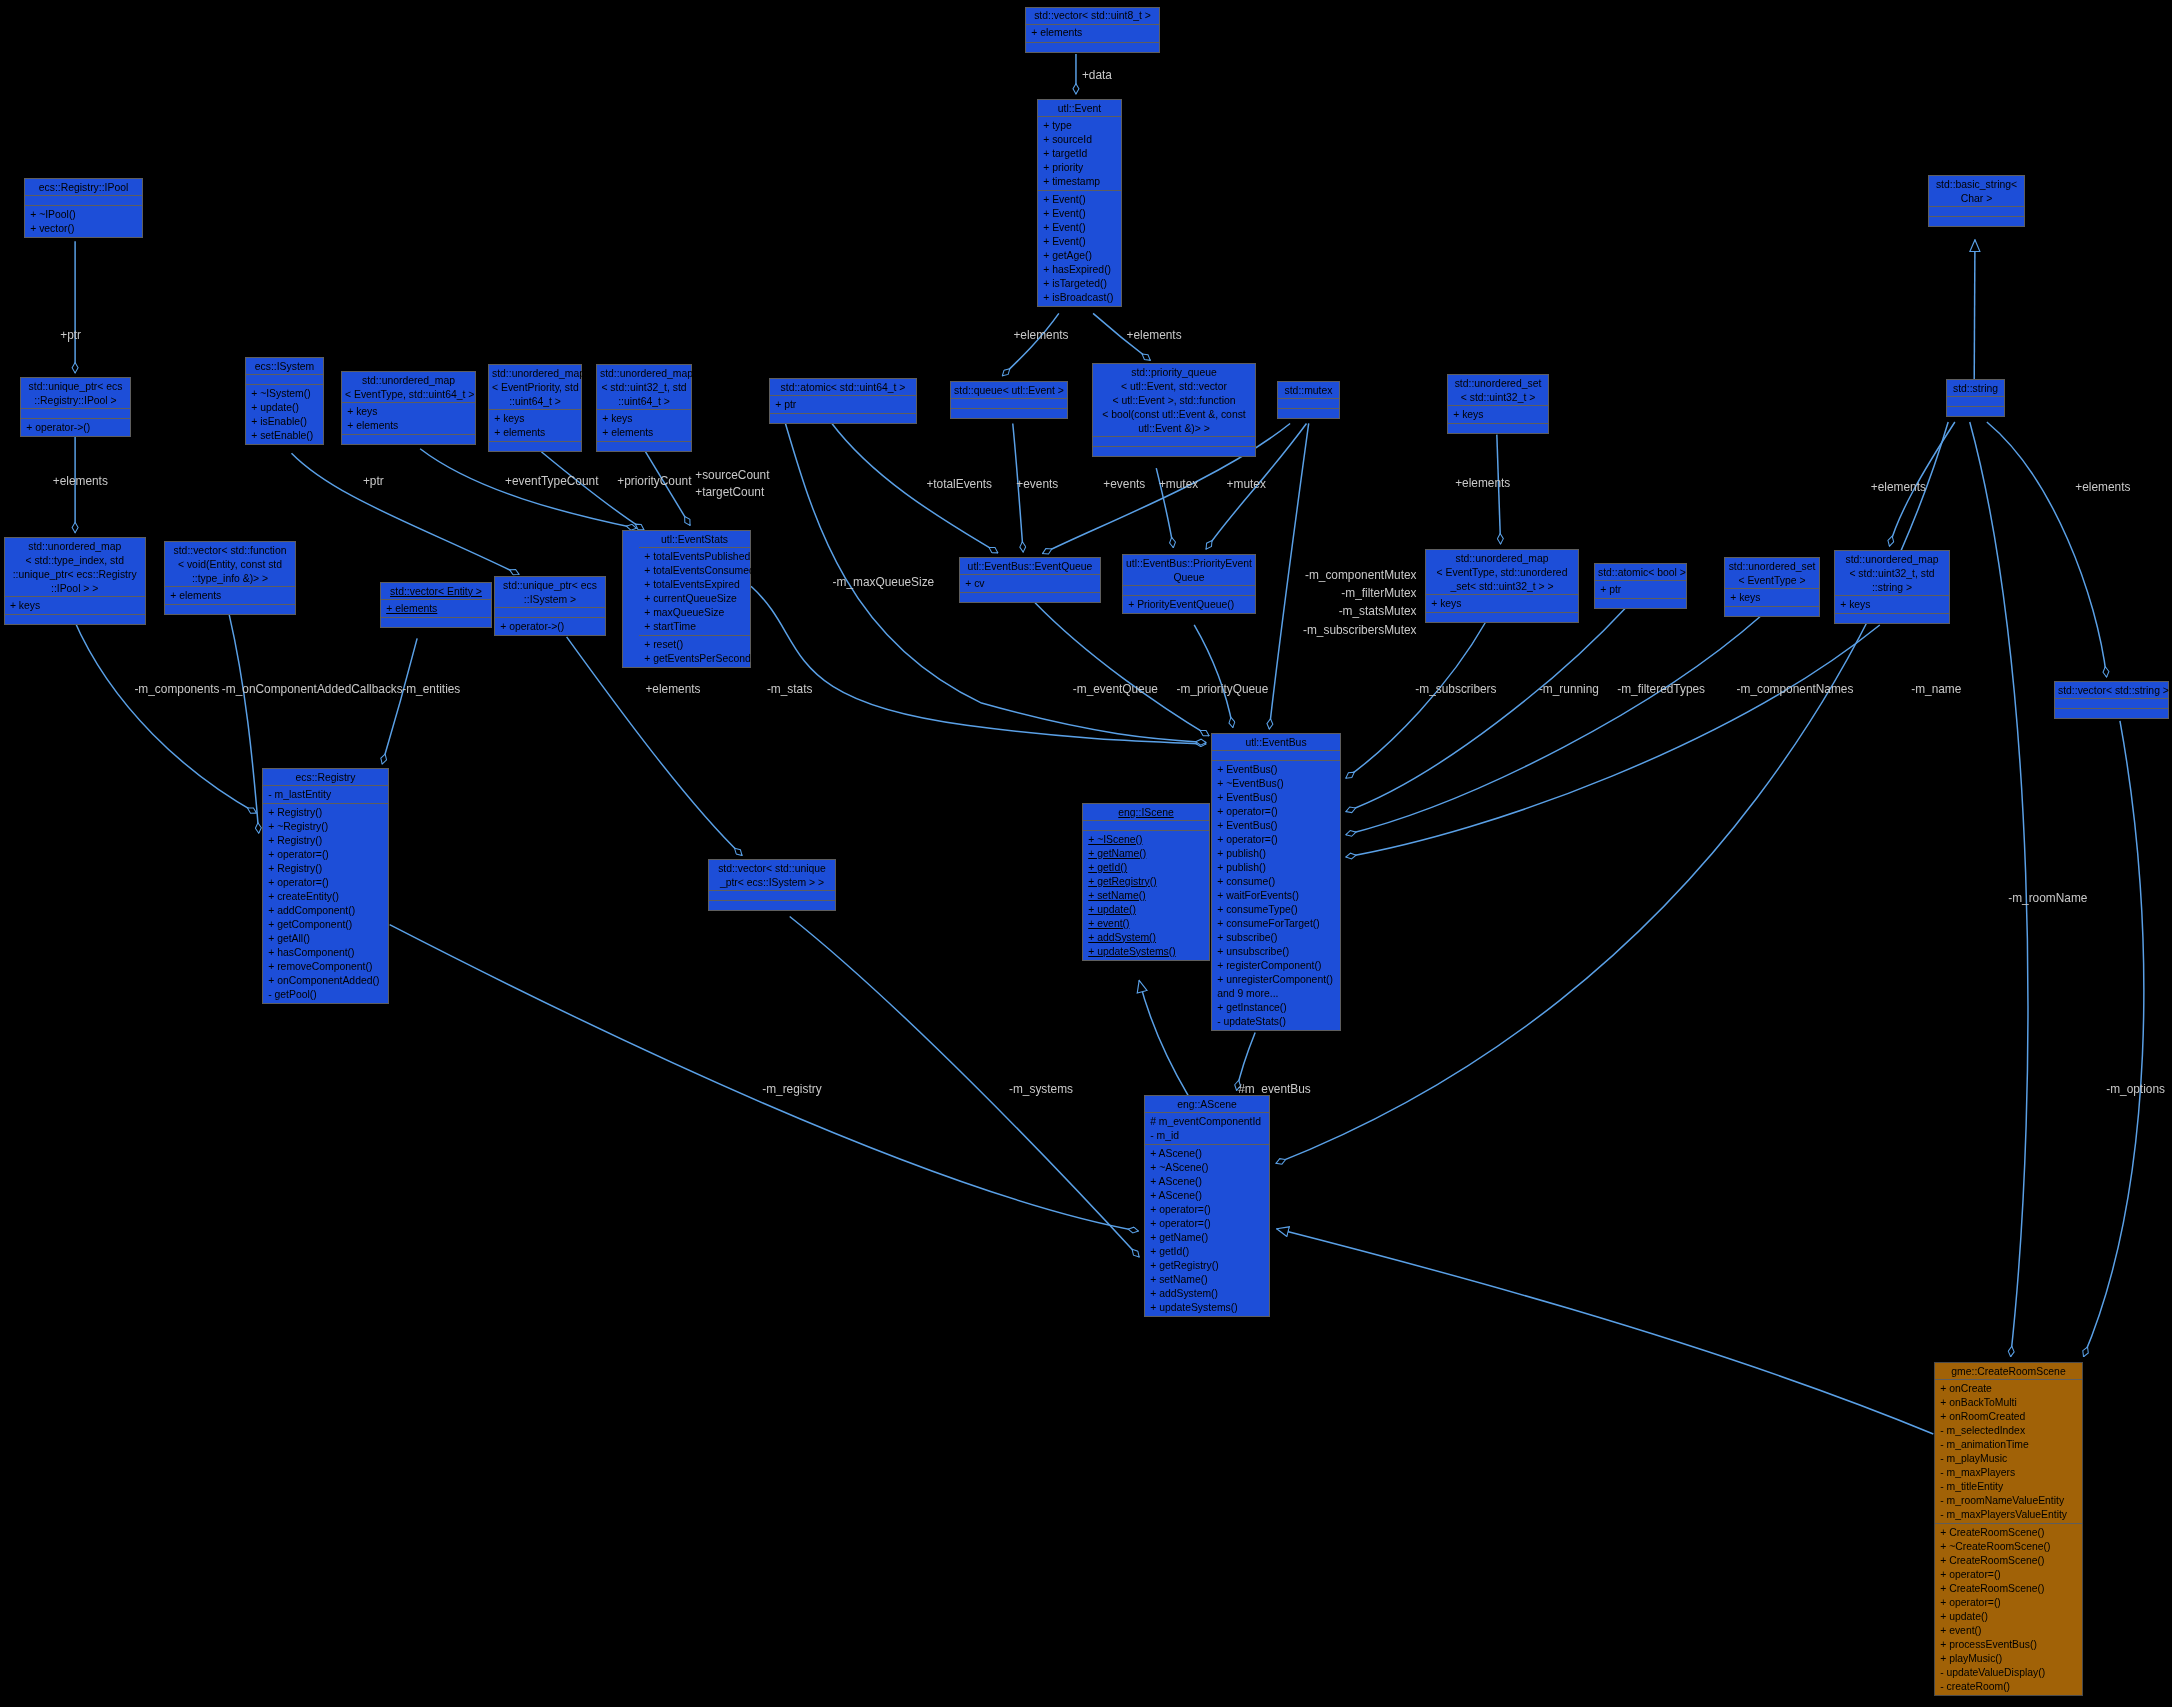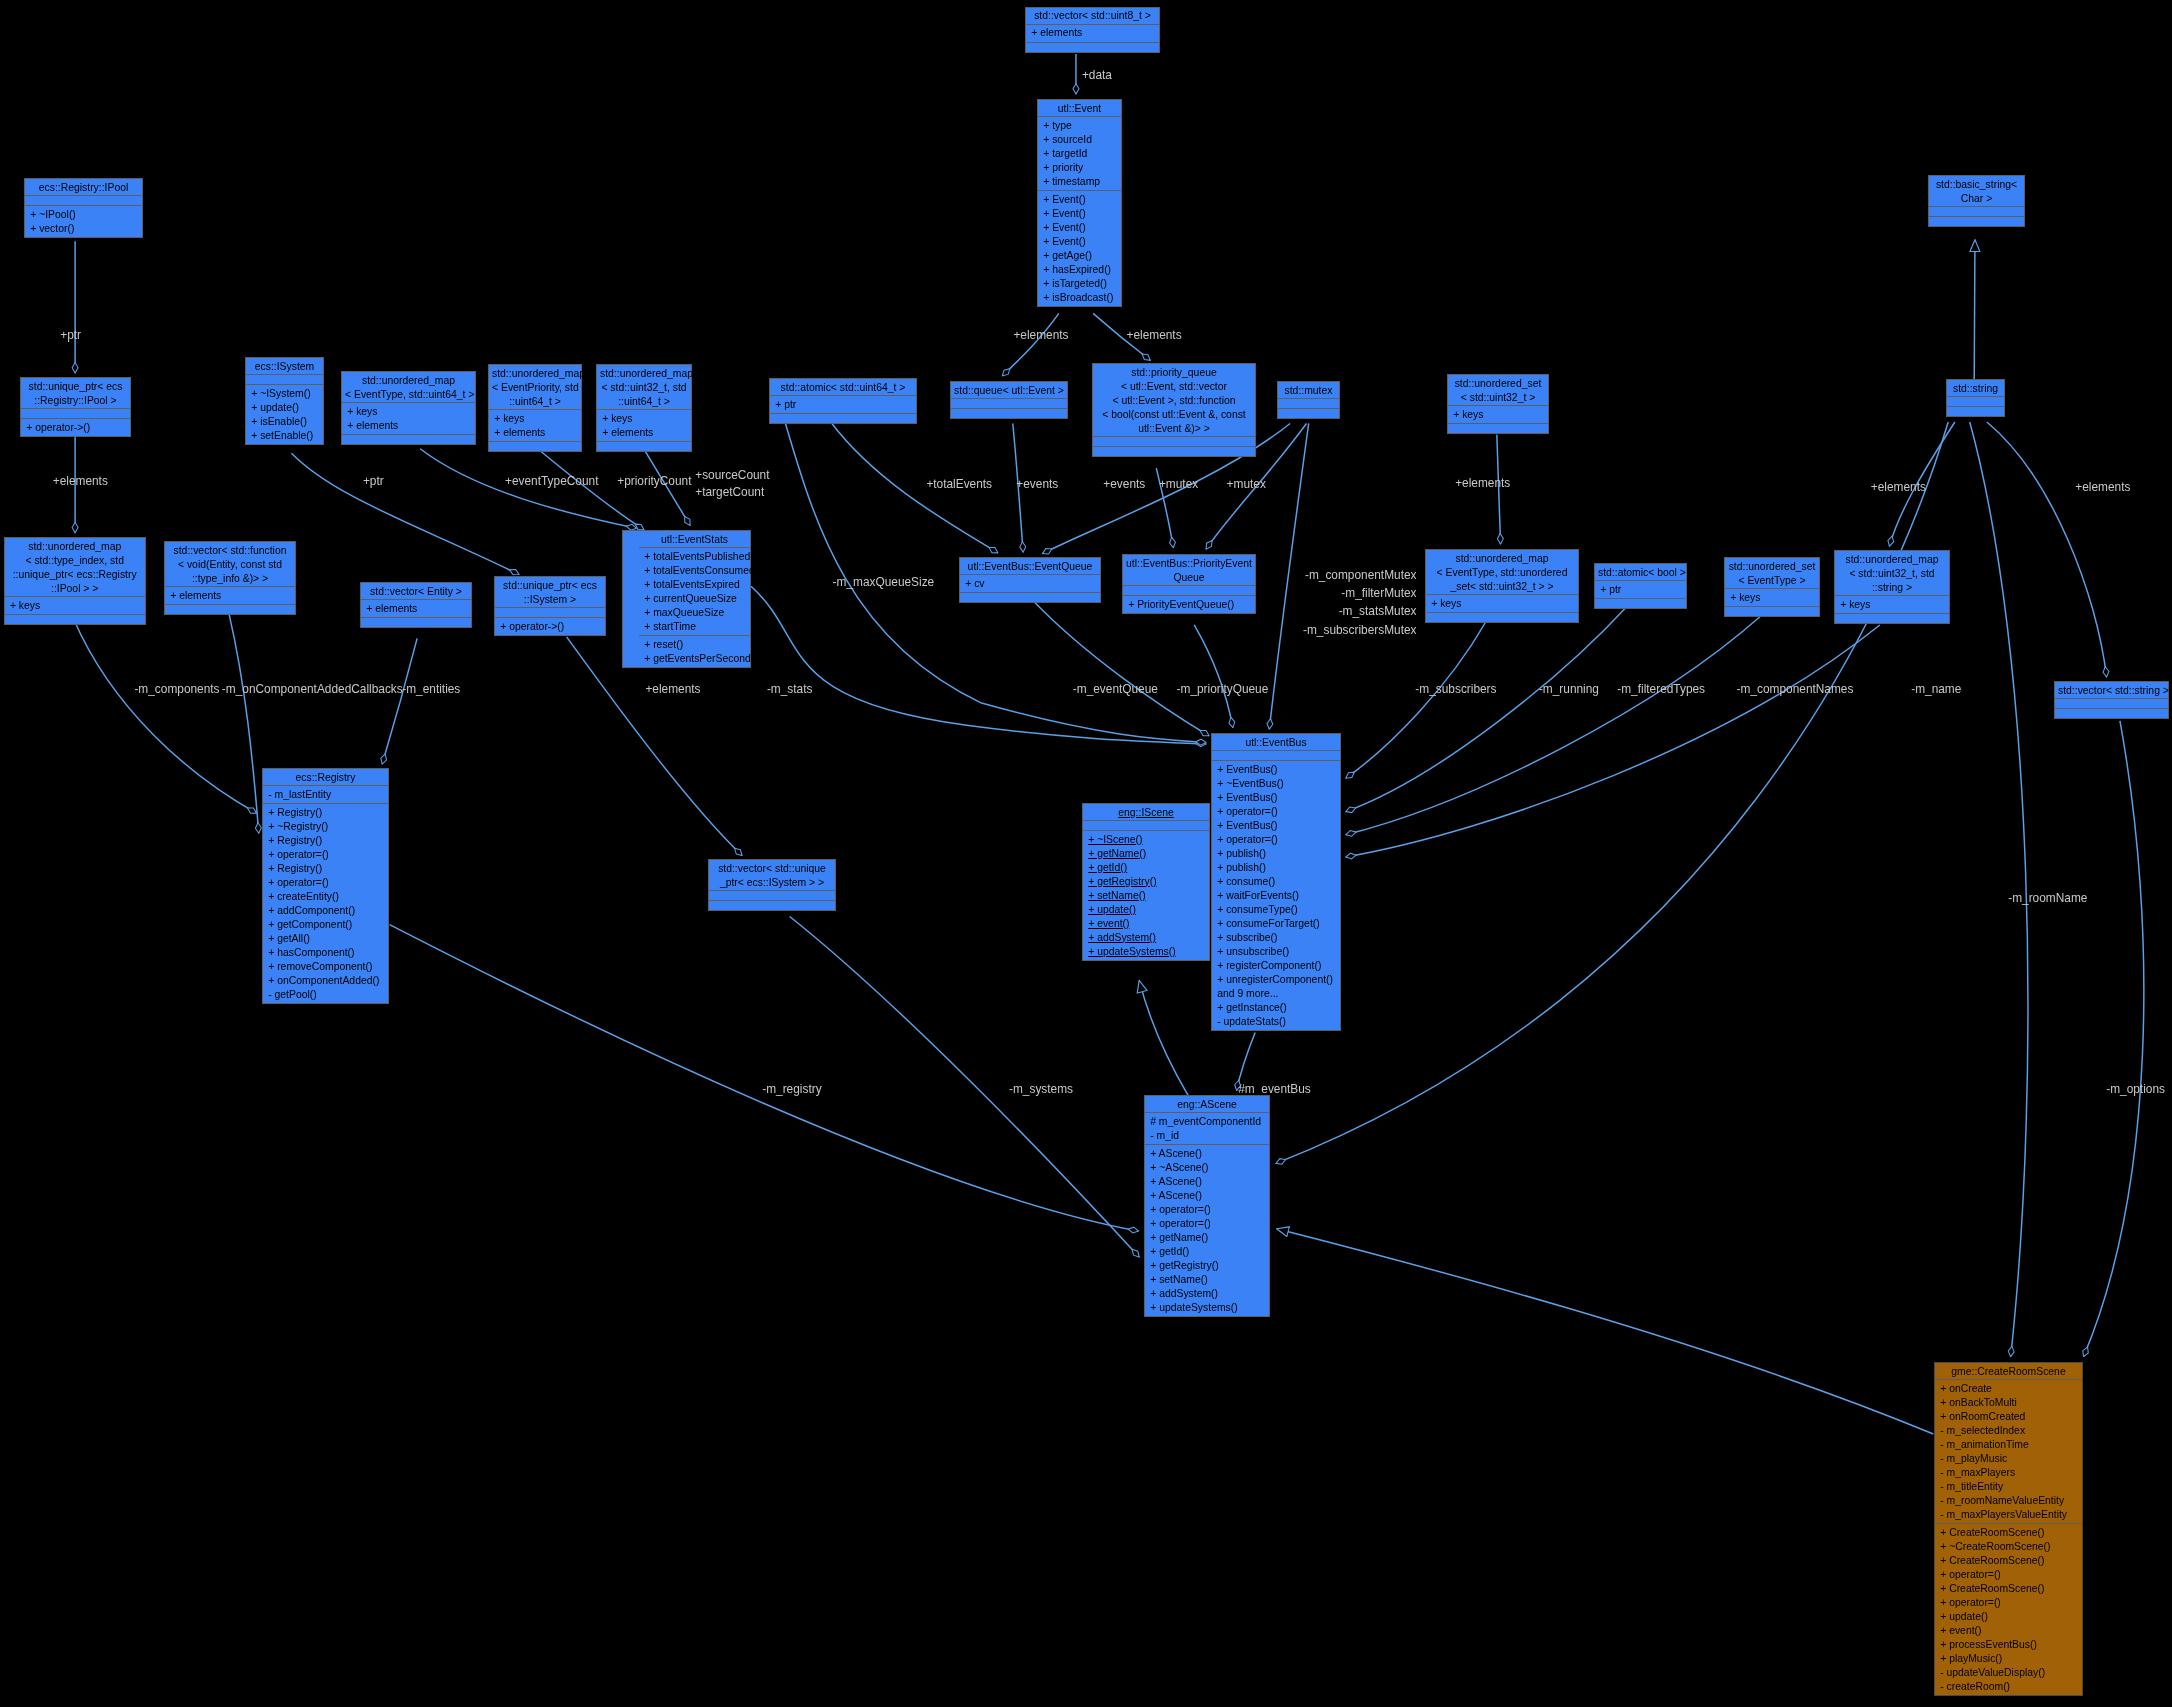--- a/index.html
+++ b/index.html
@@ -1,19 +1,19 @@
 <!DOCTYPE html>
 <html style="font-size:12px"><head>
 <meta charset="utf-8">
 <style>
   html,body{margin:0;padding:0;background:#000;}
   .canvas{position:relative;width:2172px;height:1708px;background:#000;overflow:hidden;
           font-family:"Liberation Sans","DejaVu Sans",sans-serif;}
   svg.edges{position:absolute;left:0;top:0;z-index:1;}
-  .node{position:absolute;z-index:2;background:#3b82f6;border:1.5px solid #5e5e5e;color:#000;
+  .node{position:absolute;z-index:2;background:#1d4ed8;border:1.5px solid #5e5e5e;color:#000;
         box-sizing:border-box;font-size:10.4px;line-height:14px;}
   .node.hl{background:#a16207;border-color:#4a4a4a;}
   .node .title{text-align:center;padding:1.5px 3px 0.7px 3px;white-space:nowrap;}
   .node .sec{border-top:0.7px solid #5e5e5e;padding:1.5px 0 1.5px 0;}
   .node .sec.empty{height:9px;padding:0;}
   .node .row{padding:0 4.5px 0 5.2px;white-space:nowrap;}
   text.elabel{fill:#c9c9c9;font-family:"Liberation Sans","DejaVu Sans",sans-serif;font-size:16px;}
 </style>
 </head>
 <body>
@@ -235,21 +235,21 @@
         </div>
         <div class="sec empty"></div>
       </div>
       <div class="node" style="left: 164px; top: 541px; width: 132px;">
         <div class="title">std::vector&lt; std::function<br>&lt; void(Entity, const std<br>::type_info &amp;)&gt; &gt;</div>
         <div class="sec">
           <div class="row">+ elements</div>
         </div>
         <div class="sec empty"></div>
       </div>
-      <div class="node" style="left: 360px; top: 582px; width: 112px;">
+      <div class="node" style="left: 380px; top: 582px; width: 112px; text-decoration: underline;">
         <div class="title">std::vector&lt; Entity &gt;</div>
         <div class="sec">
           <div class="row">+ elements</div>
         </div>
         <div class="sec empty"></div>
       </div>
       <div class="node" style="left: 494px; top: 576px; width: 112px;">
         <div class="title">std::unique_ptr&lt; ecs<br>::ISystem &gt;</div>
         <div class="sec empty"></div>
         <div class="sec">

